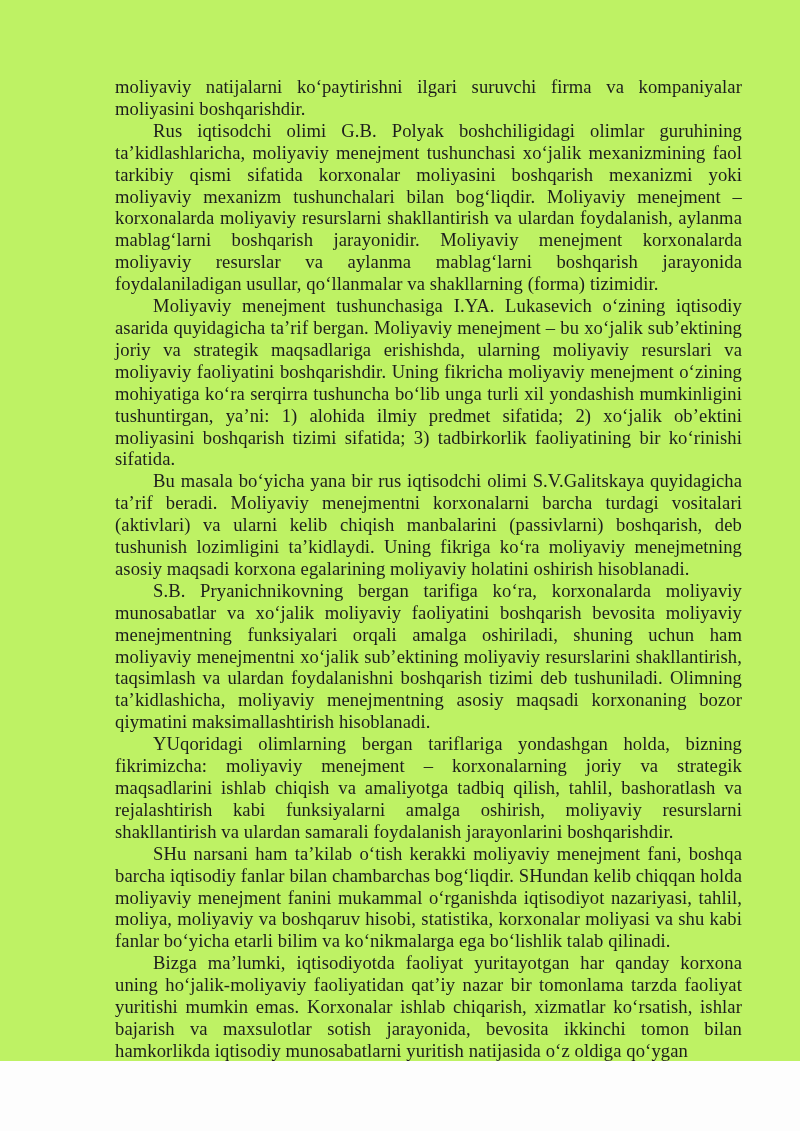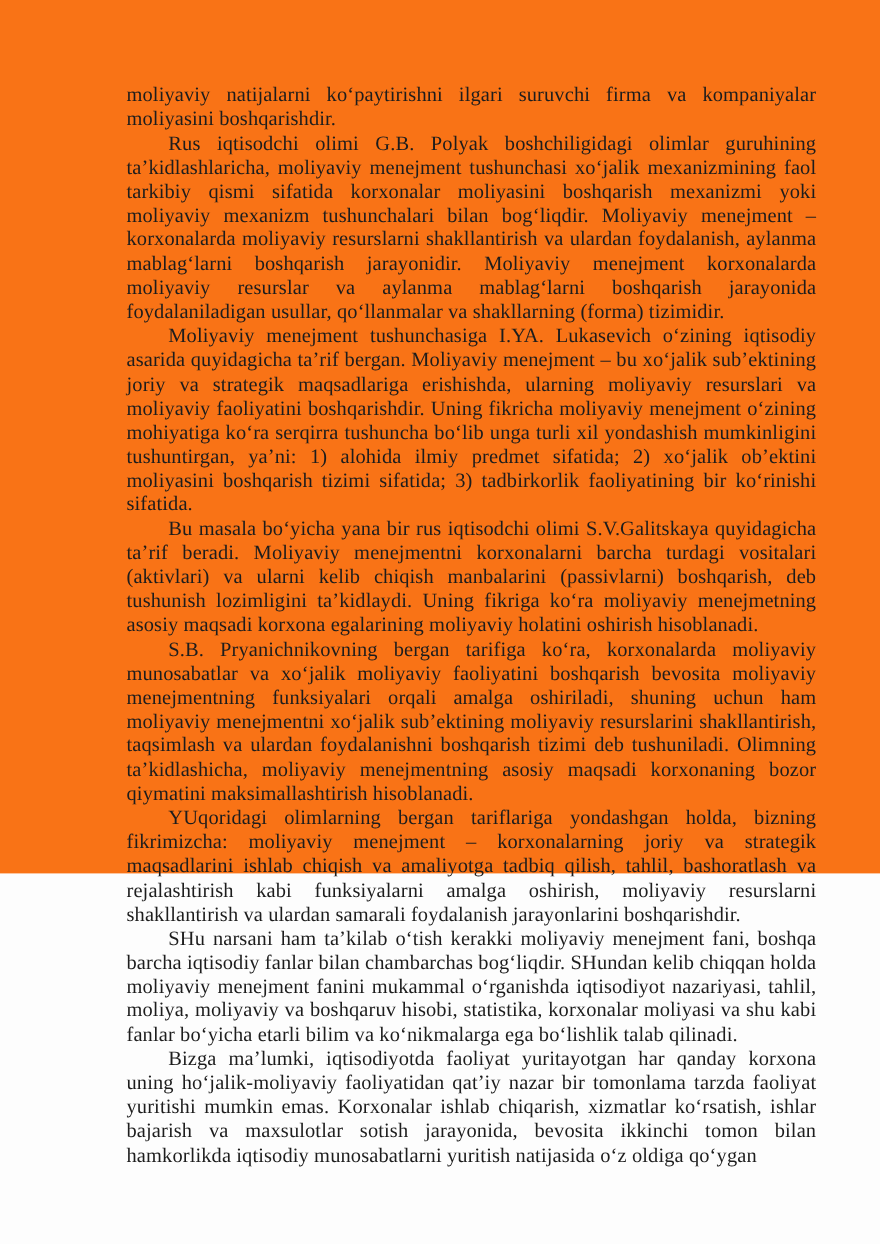--- a/index.html
+++ b/index.html
@@ -9,22 +9,22 @@
   body {
     width: 800px;
     height: 1131px;
     background: #fdfdfd;
     font-family: "Liberation Serif", "DejaVu Serif", serif;
     overflow: hidden;
   }
   .page {
     box-sizing: border-box;
     width: 800px;
-    height: 794px;
-    background: #f97316;
+    height: 1061px;
+    background: #bef264;
     padding: 76px 42px 0 115px;
   }
   .page-text {
     width: 627px;
     color: #1d1d1d;
     font-size: 18.6px;
     line-height: 21.9px;
     text-align: justify;
     letter-spacing: 0.1px;
   }

